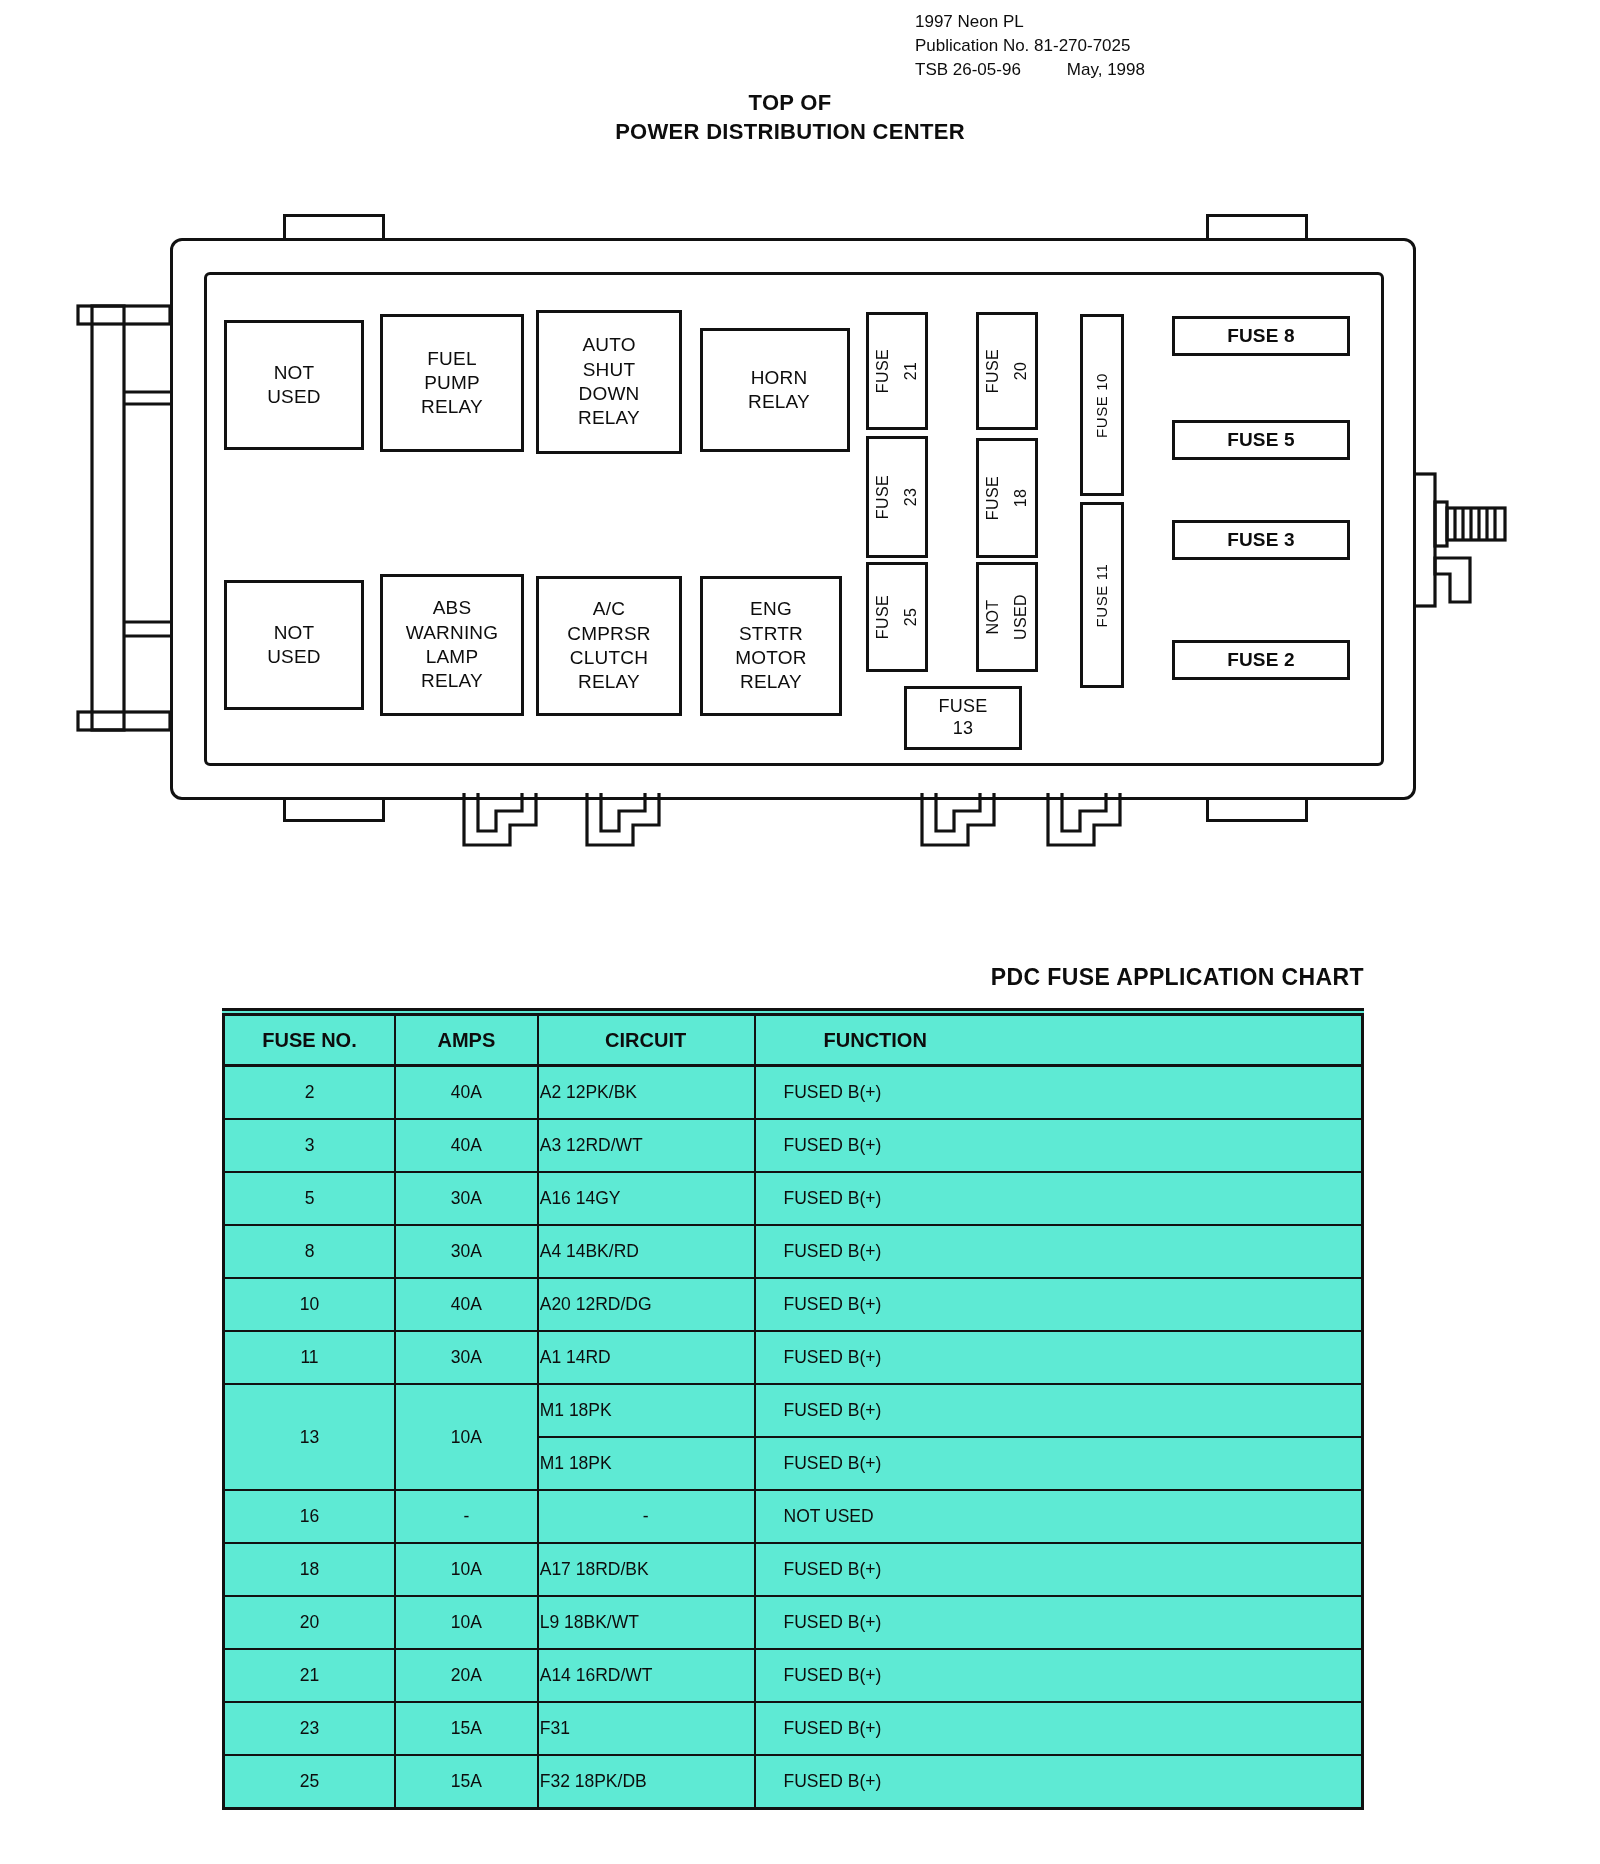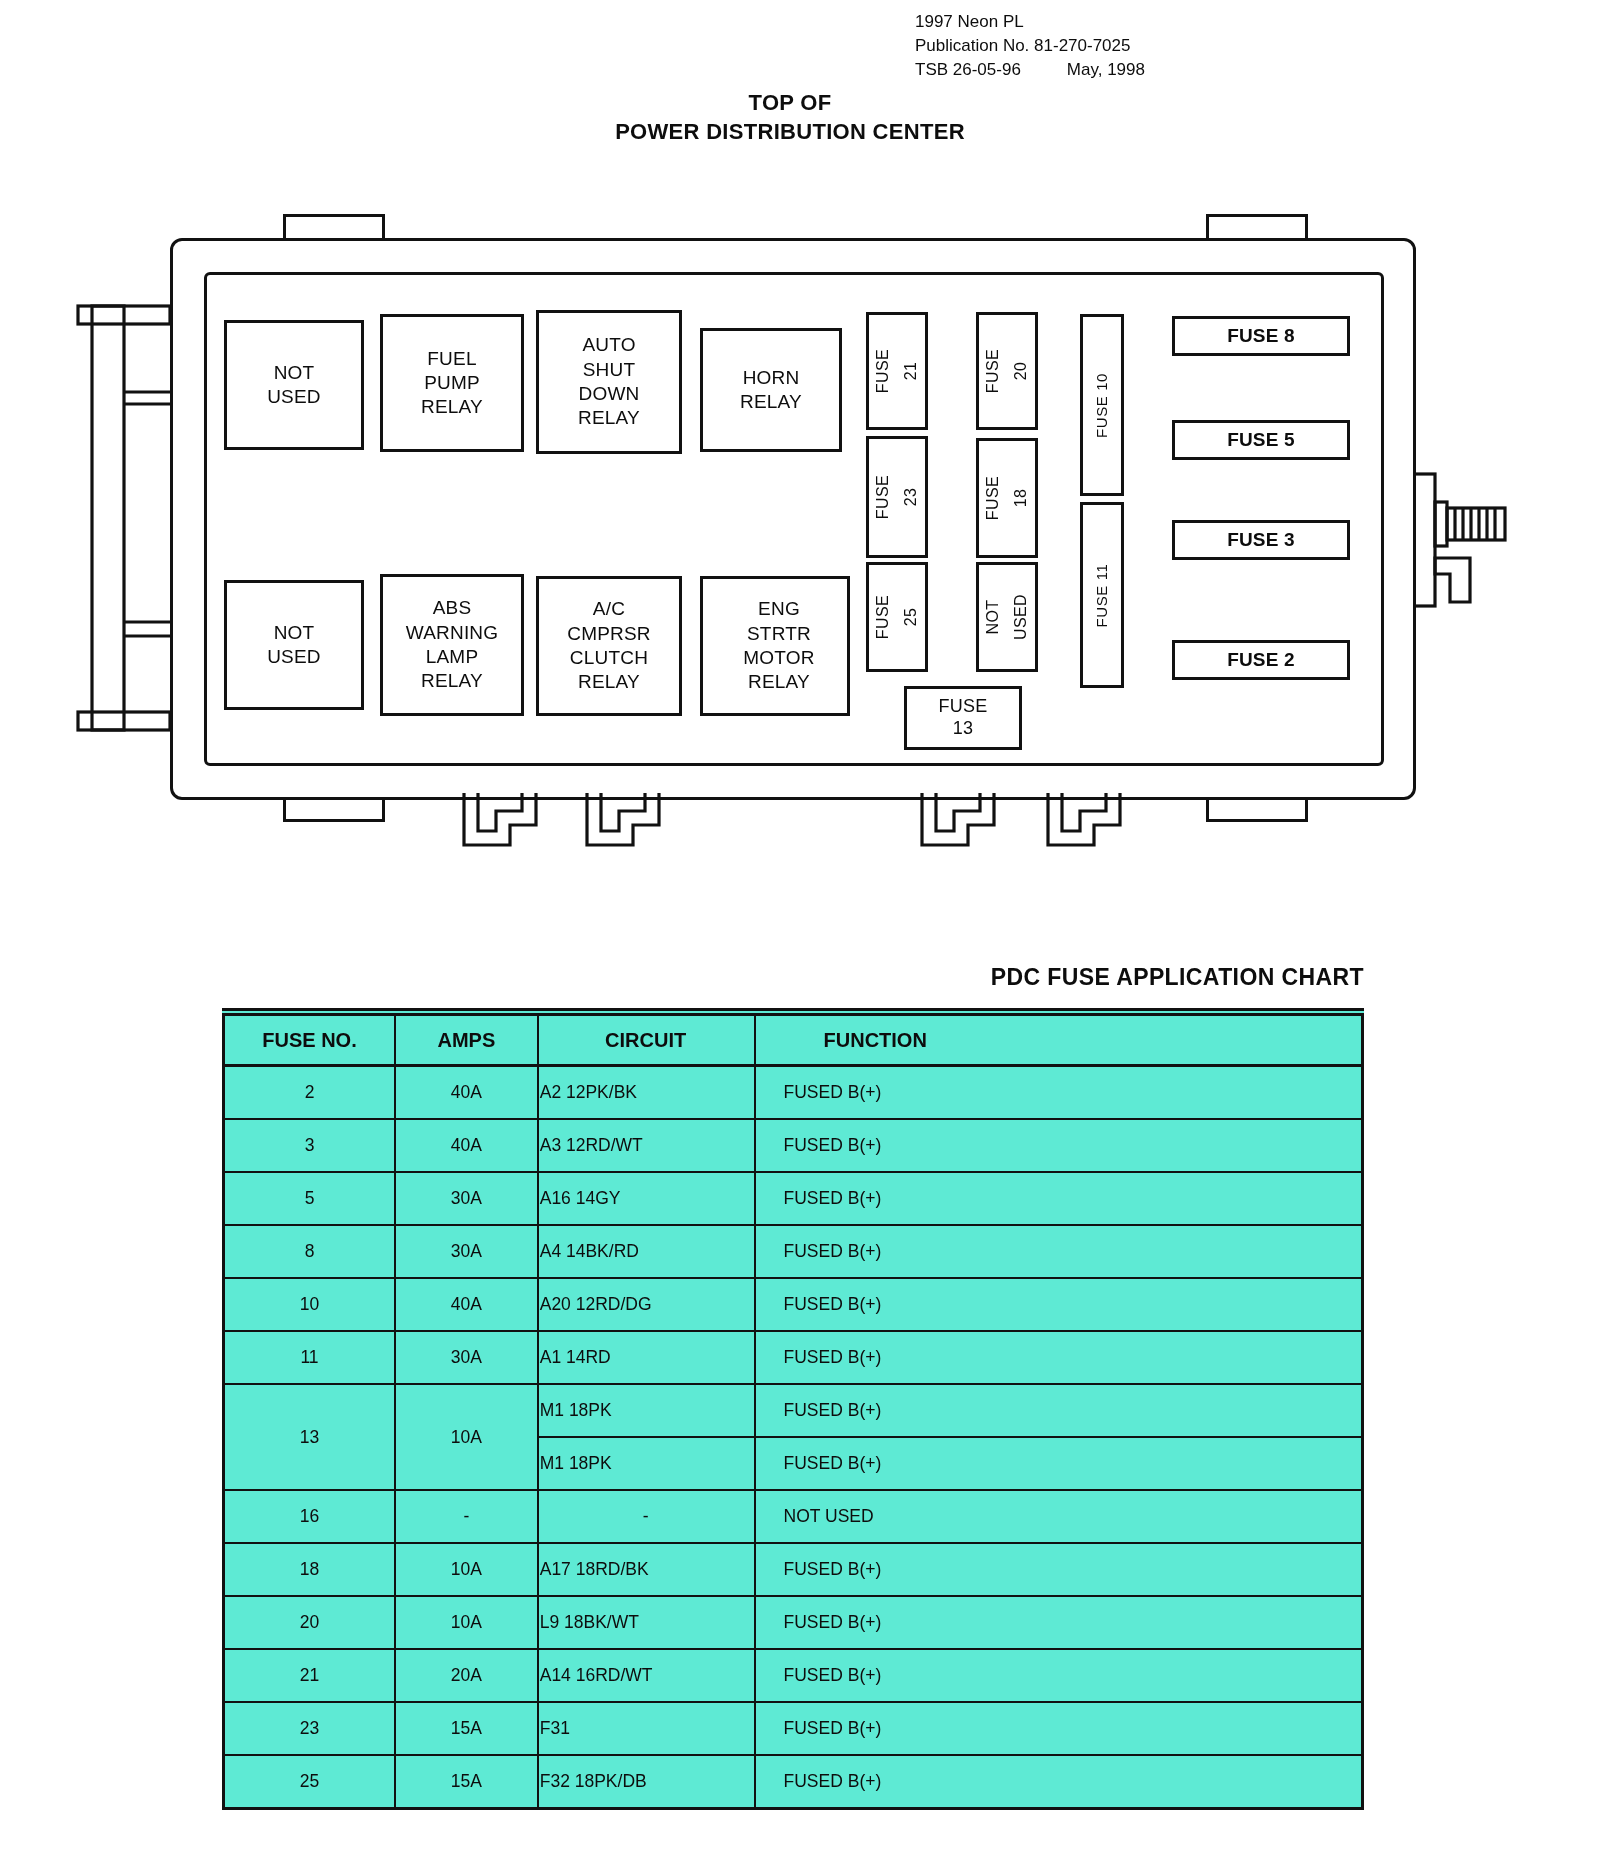--- a/index.html
+++ b/index.html
@@ -135,34 +135,34 @@
 
 <div class="abs part" style="left:224px;top:320px;width:134px;height:124px;">NOT
 USED</div>
 <div class="abs part" style="left:380px;top:314px;width:138px;height:132px;">FUEL
 PUMP
 RELAY</div>
 <div class="abs part" style="left:536px;top:310px;width:140px;height:138px;">AUTO
 SHUT
 DOWN
 RELAY</div>
-<div class="abs part" style="left:700px;top:328px;width:136px;height:118px;">HORN
+<div class="abs part" style="left:700px;top:328px;width:136px;height:118px;padding-left:8px;">HORN
 RELAY</div>
 
 <div class="abs part" style="left:224px;top:580px;width:134px;height:124px;">NOT
 USED</div>
 <div class="abs part" style="left:380px;top:574px;width:138px;height:136px;">ABS
 WARNING
 LAMP
 RELAY</div>
 <div class="abs part" style="left:536px;top:576px;width:140px;height:134px;">A/C
 CMPRSR
 CLUTCH
 RELAY</div>
-<div class="abs part" style="left:700px;top:576px;width:136px;height:134px;padding-left:8px;">ENG
+<div class="abs part" style="left:700px;top:576px;width:136px;height:134px;">ENG
 STRTR
 MOTOR
 RELAY</div>
 
 <div class="abs vpart" style="left:866px;top:312px;width:56px;height:112px;">
   <span class="vlabel">FUSE
 21</span>
 </div>
 <div class="abs vpart" style="left:976px;top:312px;width:56px;height:112px;">
   <span class="vlabel">FUSE

